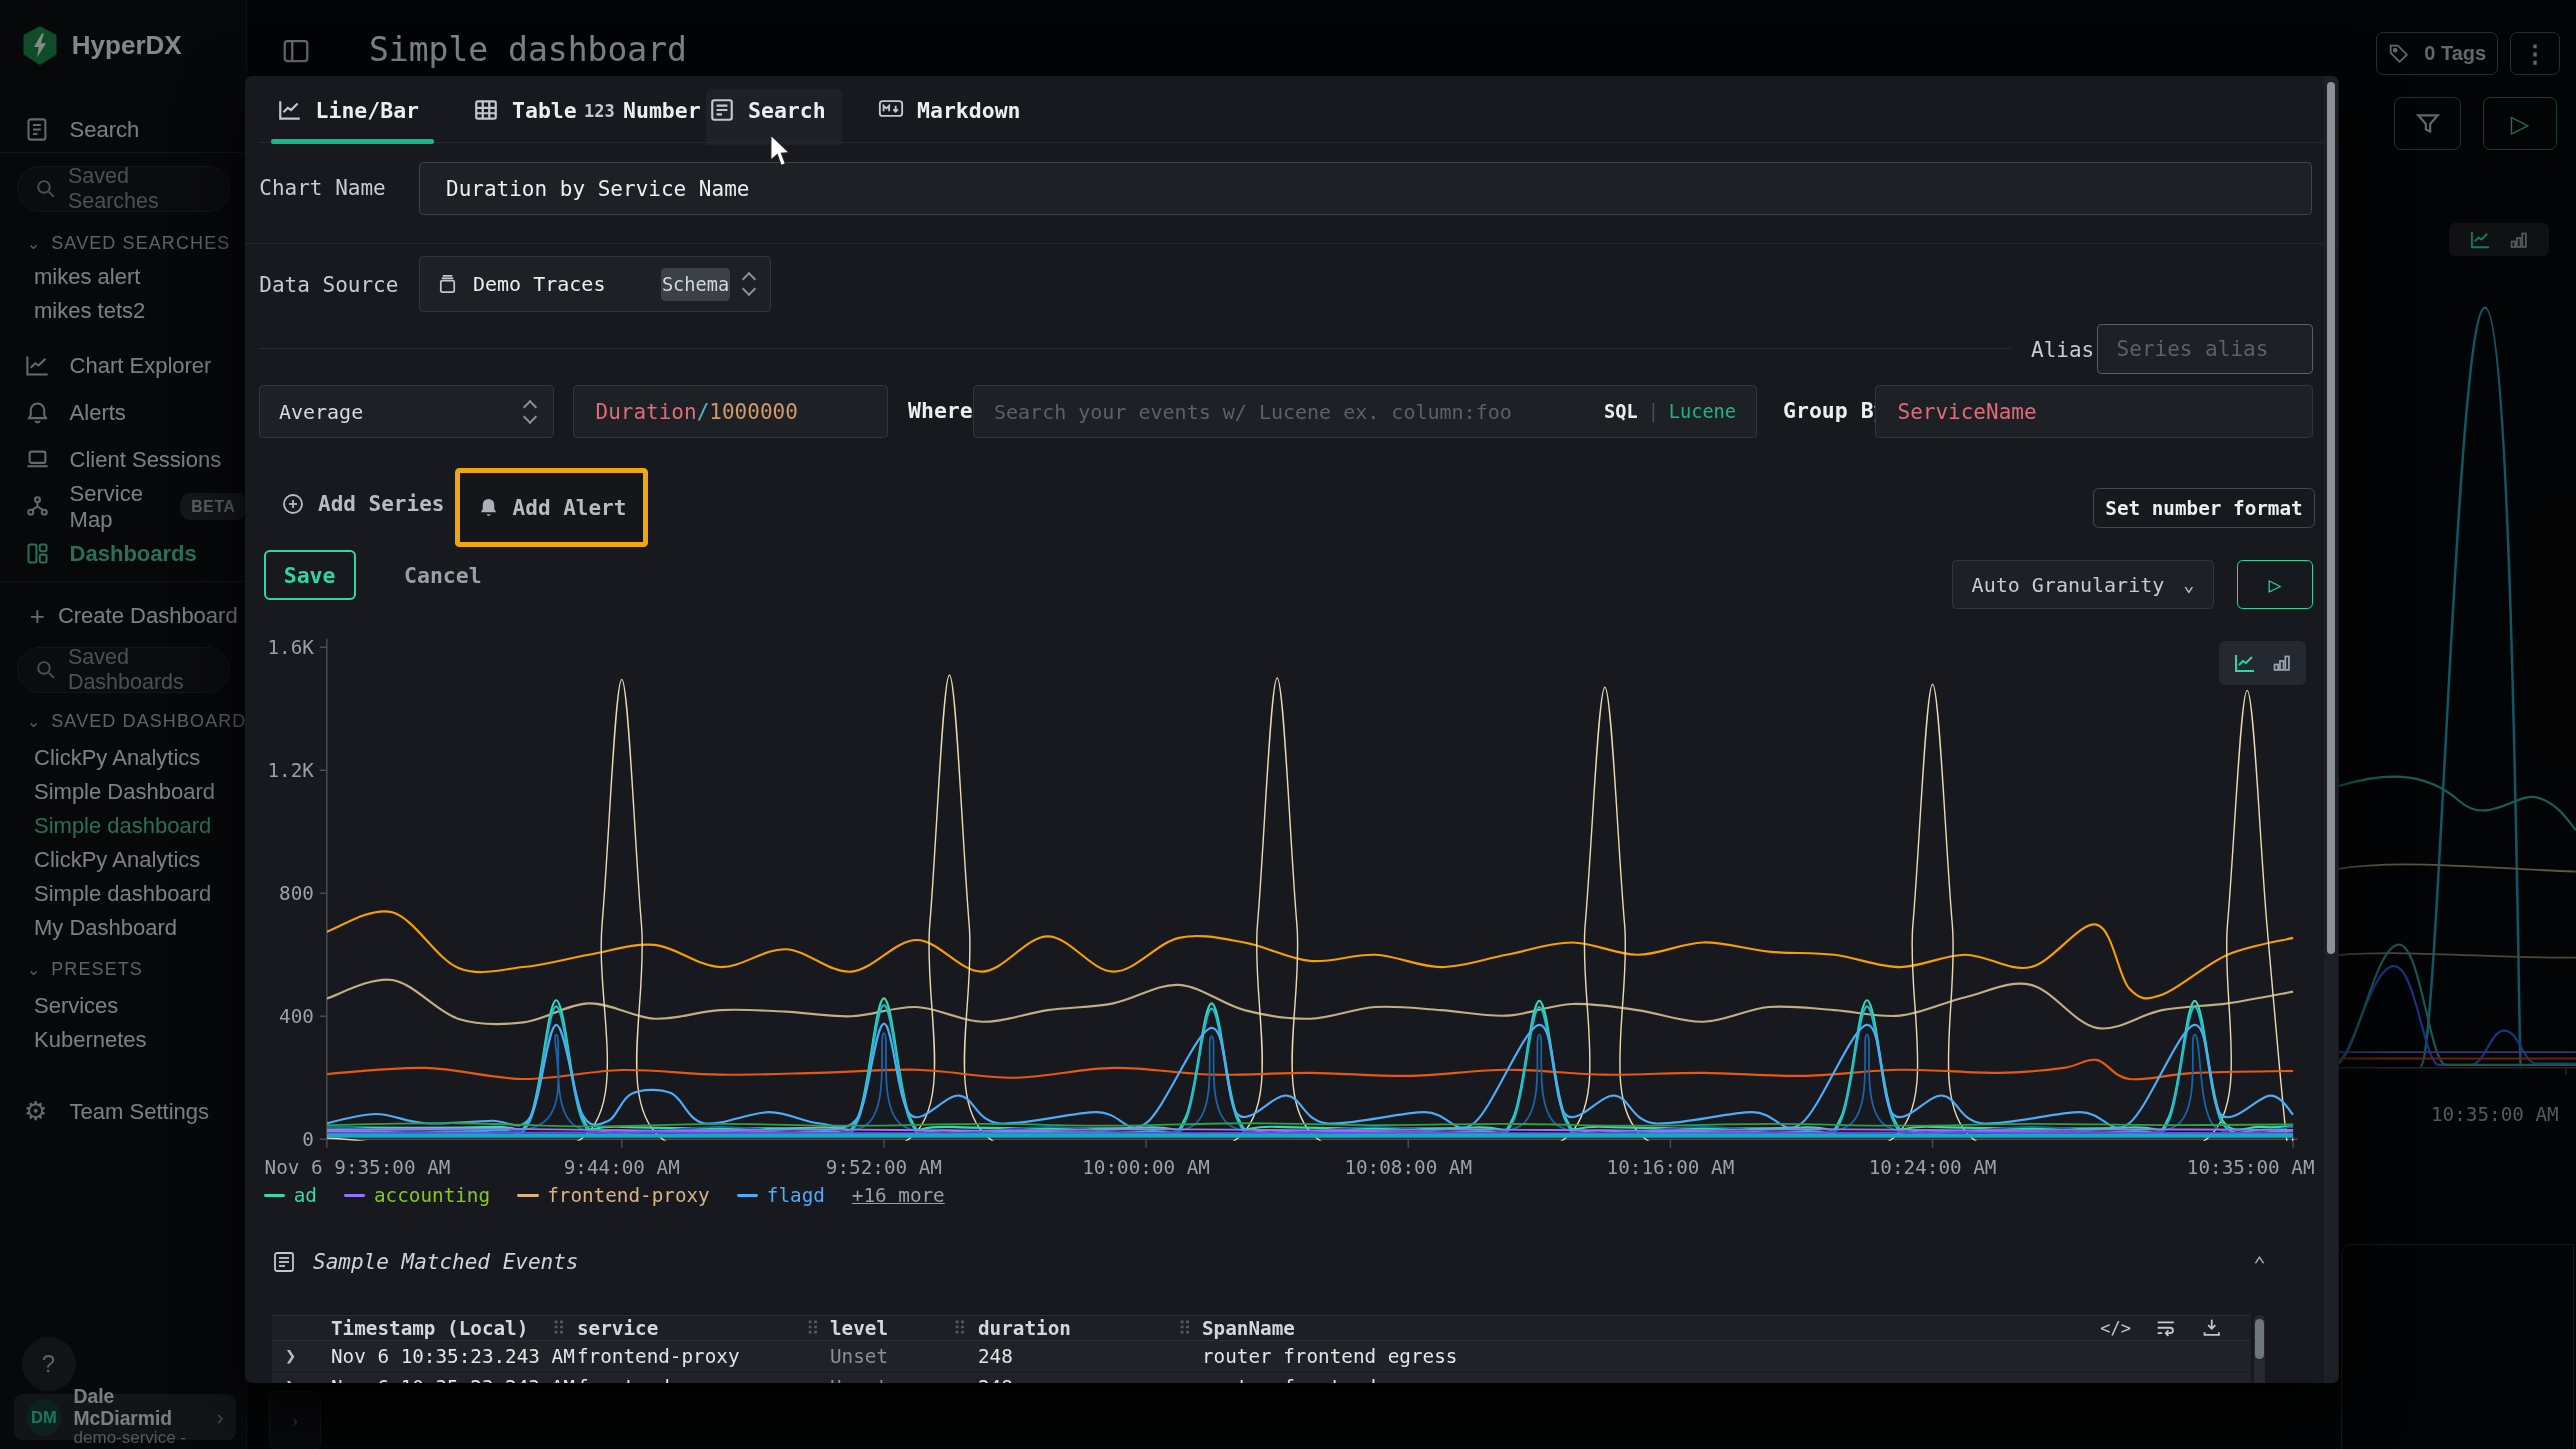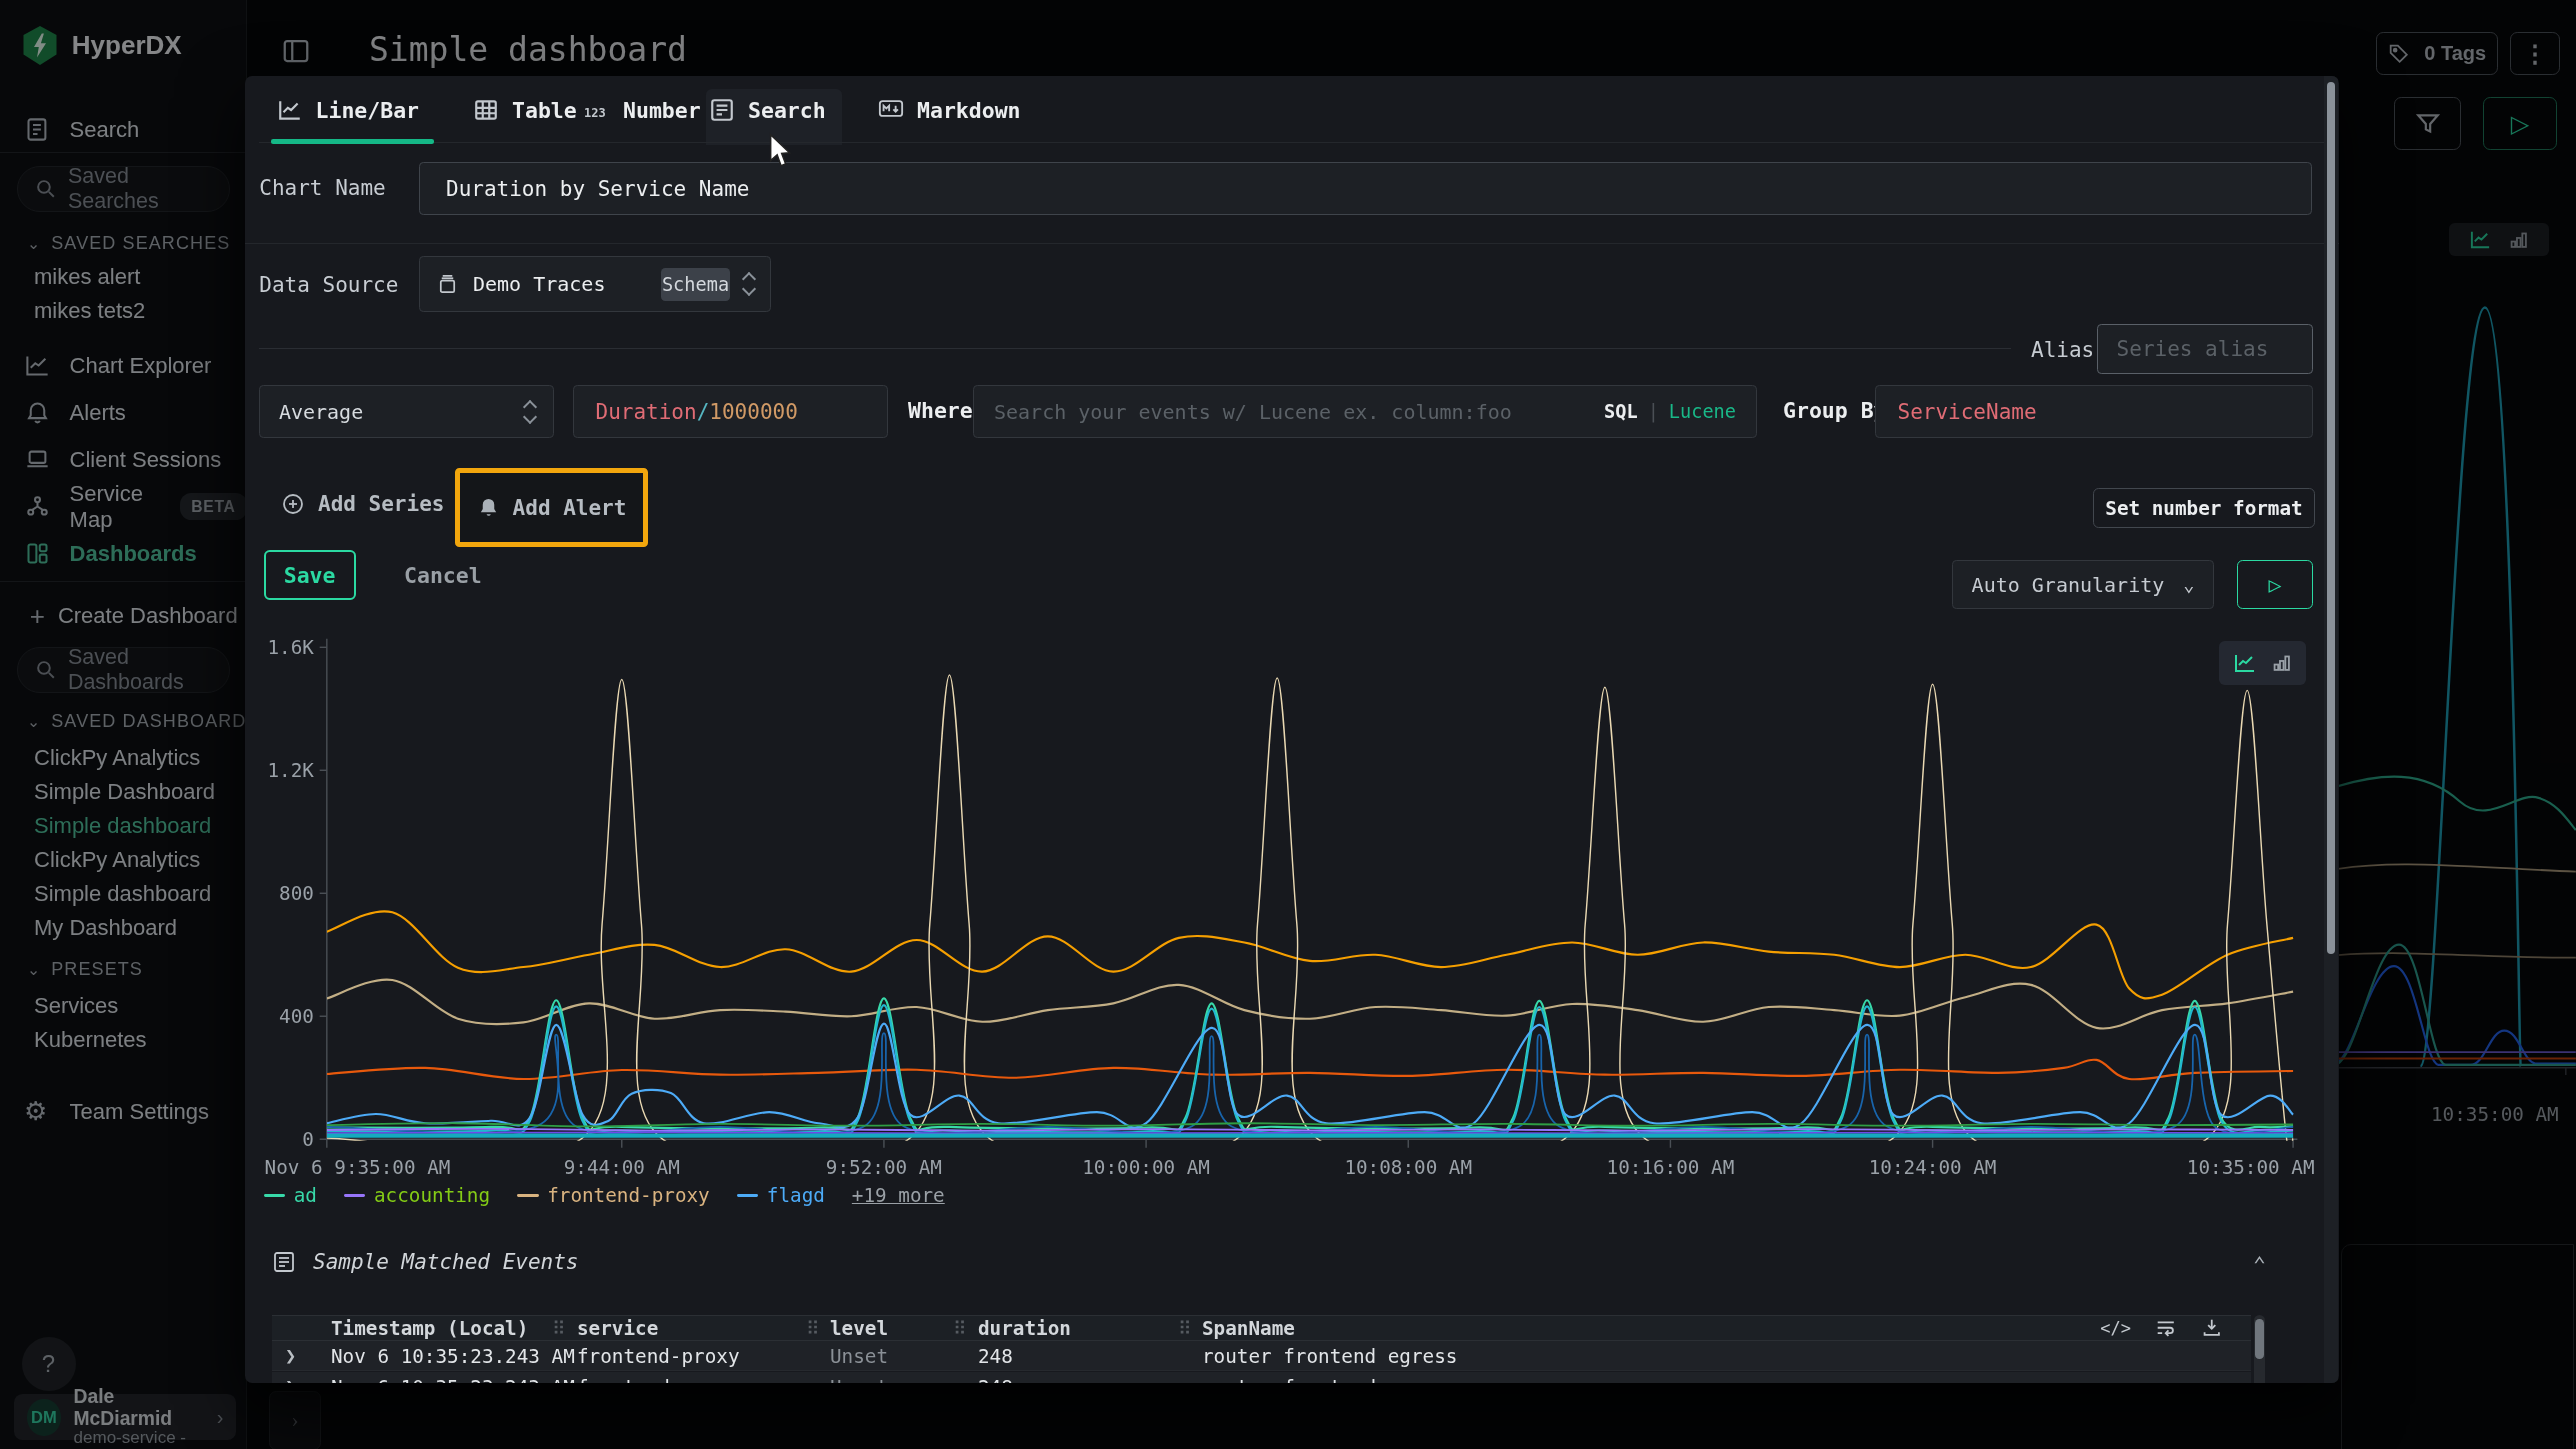--- a/index.html
+++ b/index.html
@@ -282,21 +282,21 @@
             <rect x="3" y="4" width="18" height="16" rx="1.5"></rect>
             <line x1="3" y1="10" x2="21" y2="10"></line>
             <line x1="3" y1="15" x2="21" y2="15"></line>
             <line x1="9" y1="4" x2="9" y2="20"></line>
             <line x1="15" y1="4" x2="15" y2="20"></line>
           </svg>
         </span>
         <span>Table</span>
       </div>
       <div class="abs tab" style="left:339px;top:17px;height:34px;">
-     <span class="ic"><span class="mono" style="font-size:12px;font-weight:bold;color:#c3c8ce;">123</span></span>
+     <span class="ic"><span class="mono" style="font-size:17px;font-weight:bold;color:#c3c8ce;">123</span></span>
         <span>Number</span>
       </div>
       <div class="abs" style="left:461px;top:13px;width:136px;height:56px;background:#1e2127;border-radius:5.7px 5.7px 0 0;"></div>
       <div class="abs tab" style="left:464px;top:17px;height:34px;">
      <span class="ic">
           <svg viewBox="0 0 24 24" width="26" height="26" fill="none" stroke="currentColor" stroke-width="2">
             <rect x="3" y="3" width="18" height="18" rx="2"></rect>
             <line x1="7" y1="8" x2="17" y2="8"></line>
             <line x1="7" y1="12" x2="17" y2="12"></line>
             <line x1="7" y1="16" x2="12" y2="16"></line>
@@ -489,21 +489,21 @@
     <span style="color:#84cc16;">accounting</span>
       </div>
       <div class="legend-item mono">
     <span class="legend-swatch" style="background:#d9b380;"></span>
     <span style="color:#d9b380;">frontend-proxy</span>
       </div>
       <div class="legend-item mono">
     <span class="legend-swatch" style="background:#4dabf7;"></span>
     <span style="color:#4dabf7;">flagd</span>
       </div>
-      <span class="mono" style="color:#9aa0a6;font-size:19.3px;text-decoration:underline;">+19 more</span>
+      <span class="mono" style="color:#9aa0a6;font-size:19.3px;text-decoration:underline;">+16 more</span>
     </div>
 
   <div class="abs row" style="left:27px;top:1174px;gap:17px;">
     <span style="color:#c3c8ce;">
       <svg viewBox="0 0 24 24" width="24" height="24" fill="none" stroke="currentColor" stroke-width="1.8">
           <rect x="3" y="3" width="18" height="18" rx="2"></rect>
           <line x1="7" y1="8" x2="17" y2="8"></line>
           <line x1="7" y1="12" x2="17" y2="12"></line>
           <line x1="7" y1="16" x2="13" y2="16"></line>
         </svg>

